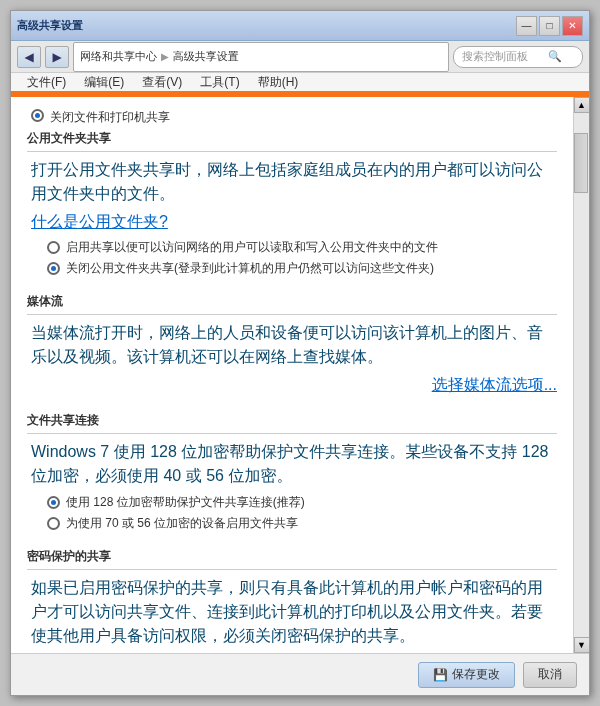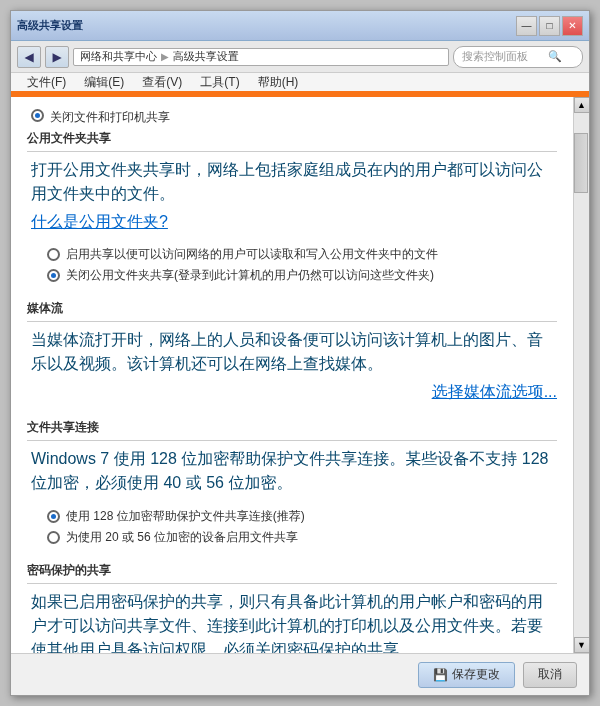--- a/index.html
+++ b/index.html
@@ -75,21 +75,21 @@
       display: flex;
       align-items: center;
       justify-content: center;
       font-size: 12px;
       cursor: pointer;
       color: #336;
       border-radius: 2px;
     }
     .breadcrumb {
       flex: 1;
-      height: 18px;
+      height: 30px;
       background: white;
       border: 1px solid #aaa;
       border-radius: 2px;
       display: flex;
       align-items: center;
       padding: 0 6px;
       font-size: 11px;
       color: #333;
       gap: 4px;
     }
@@ -188,21 +188,21 @@
       line-height: 1.5;
       margin-bottom: 6px;
       padding-left: 4px;
     }
     .link-text {
       color: #0066cc;
       text-decoration: underline;
       cursor: pointer;
       font-size: 16px;
     }
-    .radio-group { padding-left: 20px; margin-top: 13px; }
+    .radio-group { padding-left: 20px; margin-top: 6px; }
     .radio-item {
       display: flex;
       align-items: center;
       gap: 6px;
       margin-bottom: 4px;
       font-size: 12px;
       color: #333;
     }
     .radio-circle {
       width: 13px;
@@ -340,21 +340,21 @@
       <div class="section">
         <div class="section-title">文件共享连接</div>
         <div class="section-desc">Windows 7 使用 128 位加密帮助保护文件共享连接。某些设备不支持 128 位加密，必须使用 40 或 56 位加密。</div>
         <div class="radio-group">
           <div class="radio-item">
             <div class="radio-circle checked"></div>
             <span>使用 128 位加密帮助保护文件共享连接(推荐)</span>
           </div>
           <div class="radio-item">
             <div class="radio-circle"></div>
-            <span>为使用 20 或 56 位加密的设备启用文件共享</span>
+            <span>为使用 70 或 56 位加密的设备启用文件共享</span>
           </div>
         </div>
       </div>
 
       <div class="section">
         <div class="section-title">密码保护的共享</div>
         <div class="section-desc">如果已启用密码保护的共享，则只有具备此计算机的用户帐户和密码的用户才可以访问共享文件、连接到此计算机的打印机以及公用文件夹。若要使其他用户具备访问权限，必须关闭密码保护的共享。</div>
         <div class="highlight-box">
           <div class="radio-group" style="padding-left:0;">
             <div class="radio-item">

